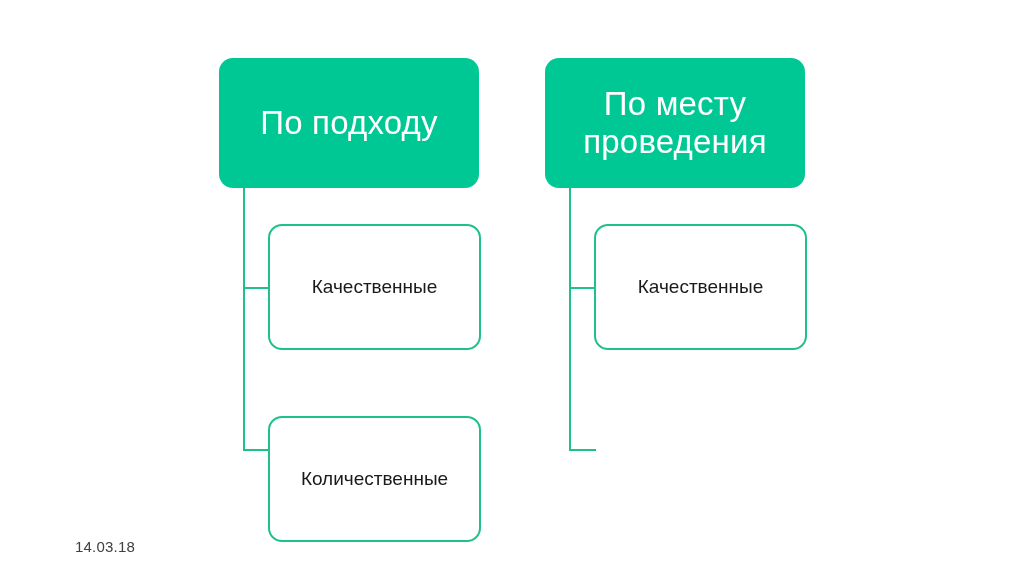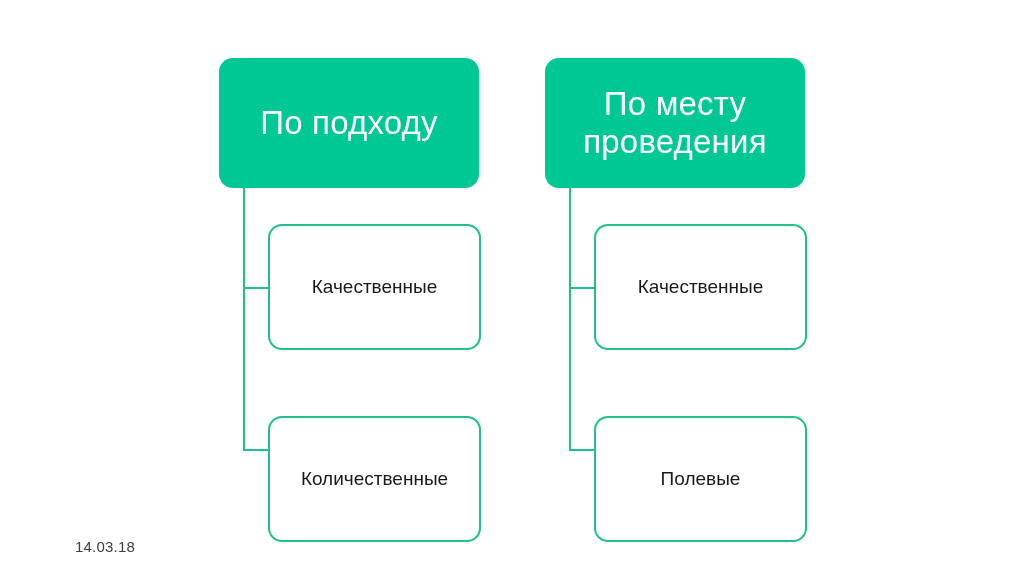--- a/index.html
+++ b/index.html
@@ -140,20 +140,17 @@
 
     <div class="root-node">
       <span class="root-label">По месту
 проведения</span>
     </div>
 
     <div class="child-node row-0">
       <span class="child-label">Качественные</span>
     </div>
 
-    <div class="child-node row-1">
-      <span class="child-label">Полевые</span>
-    </div>
   </div>
 
   <div class="slide-date">14.03.18</div>
 
 </div>
 
 </body></html>

